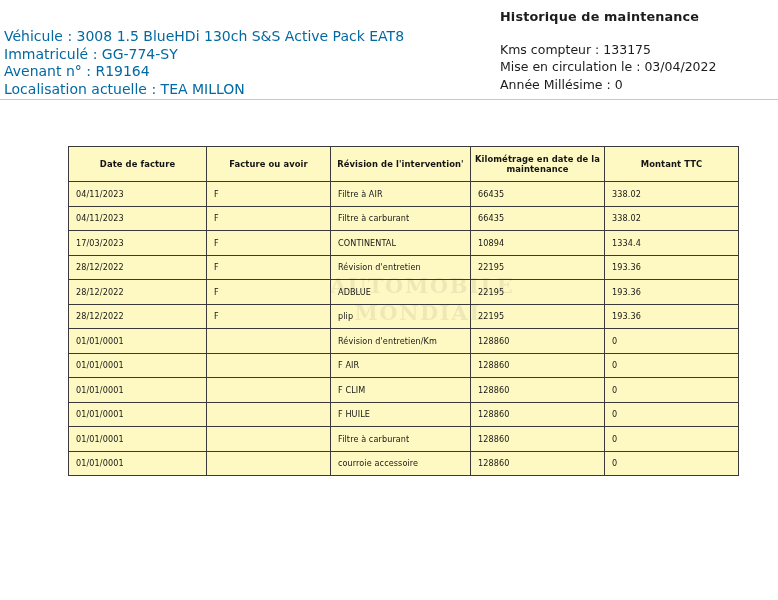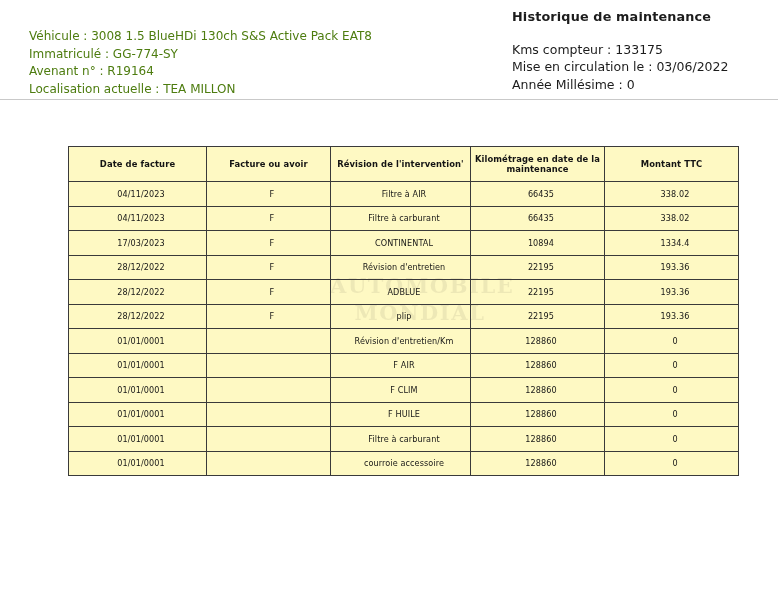--- a/index.html
+++ b/index.html
@@ -17,39 +17,38 @@
     overflow: hidden;
   }
 
   
   .doc-header {
     position: relative;
     height: 99px;
   }
   .header-left {
     position: absolute;
-    left: 29px;
+    left: 4px;
     top: 28px;
-    font-size: 12px;
+    font-size: 14px;
     line-height: 17.5px;
-    color: #4d7c0f;
+    color: #0369a1;
     white-space: nowrap;
   }
   .header-left .hline {
     display: block;
   }
   .header-right {
     position: absolute;
     left: 500px;
     top: 8px;
     font-size: 12.5px;
     line-height: 17.5px;
     color: #1c1c1c;
     white-space: nowrap;
-    margin-left: 12px;
   }
   .header-right .htitle {
     display: block;
     font-weight: bold;
     font-size: 12.8px;
     margin-bottom: 15px;
     letter-spacing: 0.15px;
   }
   .header-right .hline {
     display: block;
@@ -91,21 +90,21 @@
     text-align: center;
     line-height: 10.5px;
     color: #141414;
     letter-spacing: 0.1px;
     padding: 2px 3px;
   }
   table.maint tbody td {
     height: 23.5px;
     font-size: 8.1px;
     font-weight: normal;
-    text-align: center;
+    text-align: left;
     color: #161616;
     padding: 0 0 0 7px;
     letter-spacing: 0.1px;
     white-space: nowrap;
     overflow: hidden;
   }
 
   
   col.c-date  { width: 138px; }
   col.c-fact  { width: 124px; }
@@ -140,21 +139,21 @@
   <div class="header-left">
     <span class="hline">Véhicule : 3008 1.5 BlueHDi 130ch S&amp;S Active Pack EAT8</span>
     <span class="hline">Immatriculé : GG-774-SY</span>
     <span class="hline">Avenant n° : R19164</span>
     <span class="hline">Localisation actuelle : TEA MILLON</span>
   </div>
 
   <div class="header-right">
     <span class="htitle">Historique de maintenance</span>
     <span class="hline">Kms compteur : 133175</span>
-    <span class="hline">Mise en circulation le : 03/06/2022</span>
+    <span class="hline">Mise en circulation le : 03/04/2022</span>
     <span class="hline">Année Millésime : 0</span>
   </div>
 
   <div class="header-rule"></div>
 </div>
 
 <div class="table-wrap">
   <table class="maint">
     <colgroup>
       <col class="c-date">

